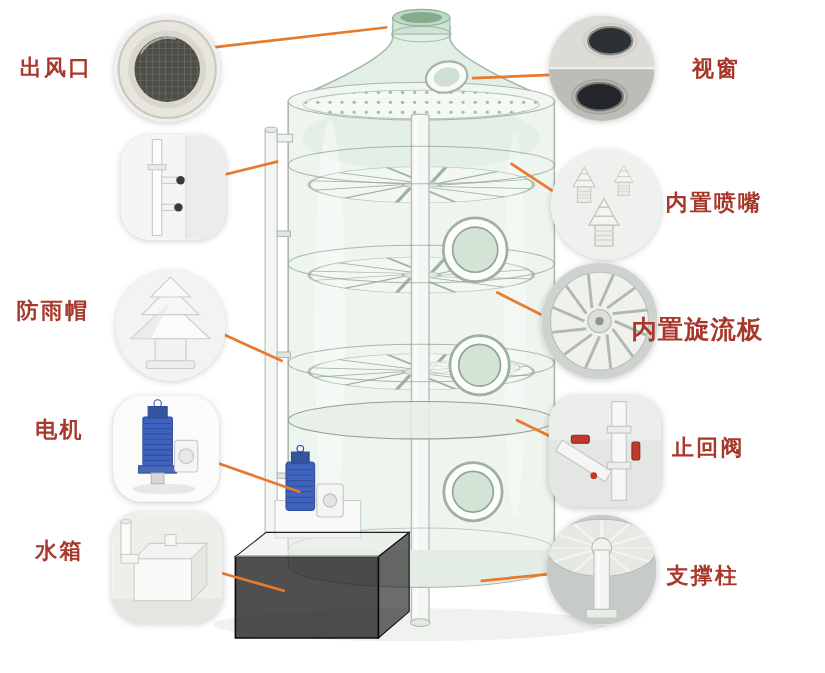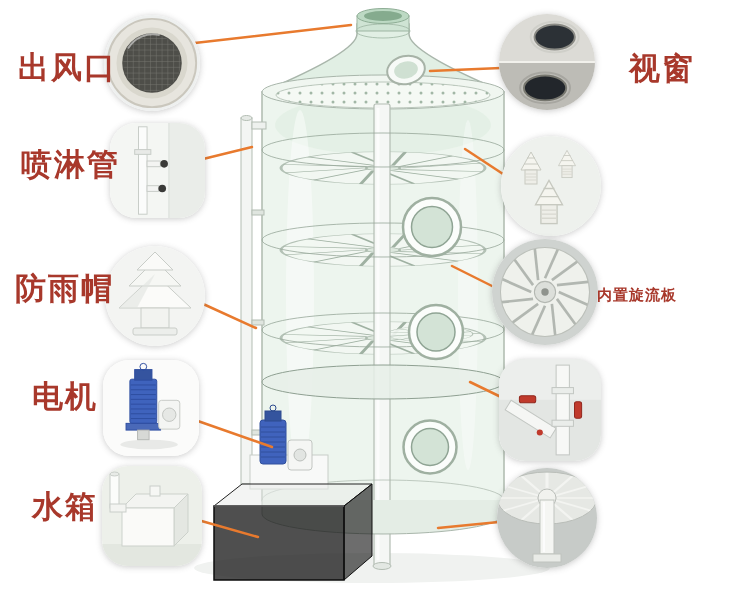--- a/index.html
+++ b/index.html
@@ -4,21 +4,21 @@
 <style>
   html,body{margin:0;padding:0;background:#fff;}
   .stage{position:relative;width:750px;height:612px;background:#ffffff;overflow:hidden;
          font-family:"Liberation Sans",sans-serif;}
   .scene{position:absolute;inset:0;}
   .callout{position:absolute;margin:0;overflow:hidden;background:#fff;
            box-shadow:0 1px 6px rgba(70,70,70,.28);}
   .callout.circle{border-radius:50%;}
   .callout.rsq{border-radius:26px;}
   .callout svg{display:block;width:100%;height:100%;}
-  .part-label{position:absolute;color:#a8382b;font-size:31px;font-weight:700;
+  .part-label{position:absolute;color:#a8382b;font-size:20px;font-weight:700;
               letter-spacing:2px;white-space:nowrap;line-height:1.1;}
 </style>
 </head>
 <body>
 
 <div class="stage">
 
   <svg class="scene" viewBox="0 0 750 612" xmlns="http://www.w3.org/2000/svg" xmlns:xlink="http://www.w3.org/1999/xlink">
     <defs>
       <g id="fb">
@@ -325,21 +325,23 @@
         <use href="#rib" xlink:href="#rib" transform="rotate(330)"></use>
       </g>
       <circle cx="50" cy="30" r="9" fill="#f1f2ee" stroke="#b9bdb8"></circle>
       <rect x="43" y="32" width="14" height="54" fill="#f5f6f3" stroke="#bfc3be"></rect>
       <line x1="47" y1="34" x2="47" y2="84" stroke="#ffffff" stroke-width="2" opacity="0.7"></line>
       <rect x="36" y="86" width="28" height="8" fill="#e9ebe7" stroke="#bfc3be"></rect>
     </svg>
   </figure>
 
   <div class="part-label" style="left:18px;top:51px">出风口</div>
-  <div class="part-label" style="left:21px;top:148px">喷淋管</div>
   <div class="part-label" style="left:15px;top:272px">防雨帽</div>
   <div class="part-label" style="left:32px;top:380px">电机</div>
   <div class="part-label" style="left:32px;top:490px">水箱</div>
 
   <div class="part-label" style="left:629px;top:52px">视窗</div>
-  <div class="part-label" style="left:597px;top:287px;font-size:15px;letter-spacing:1px">内置旋流板</div>
+  <div class="part-label" style="left:605px;top:174px">内置喷嘴</div>
+  <div class="part-label" style="left:574px;top:287px;font-size:23px;letter-spacing:1px">内置旋流板</div>
+  <div class="part-label" style="left:611px;top:397px">止回阀</div>
+  <div class="part-label" style="left:606px;top:513px">支撑柱</div>
 
 </div>
 
 </body></html>

